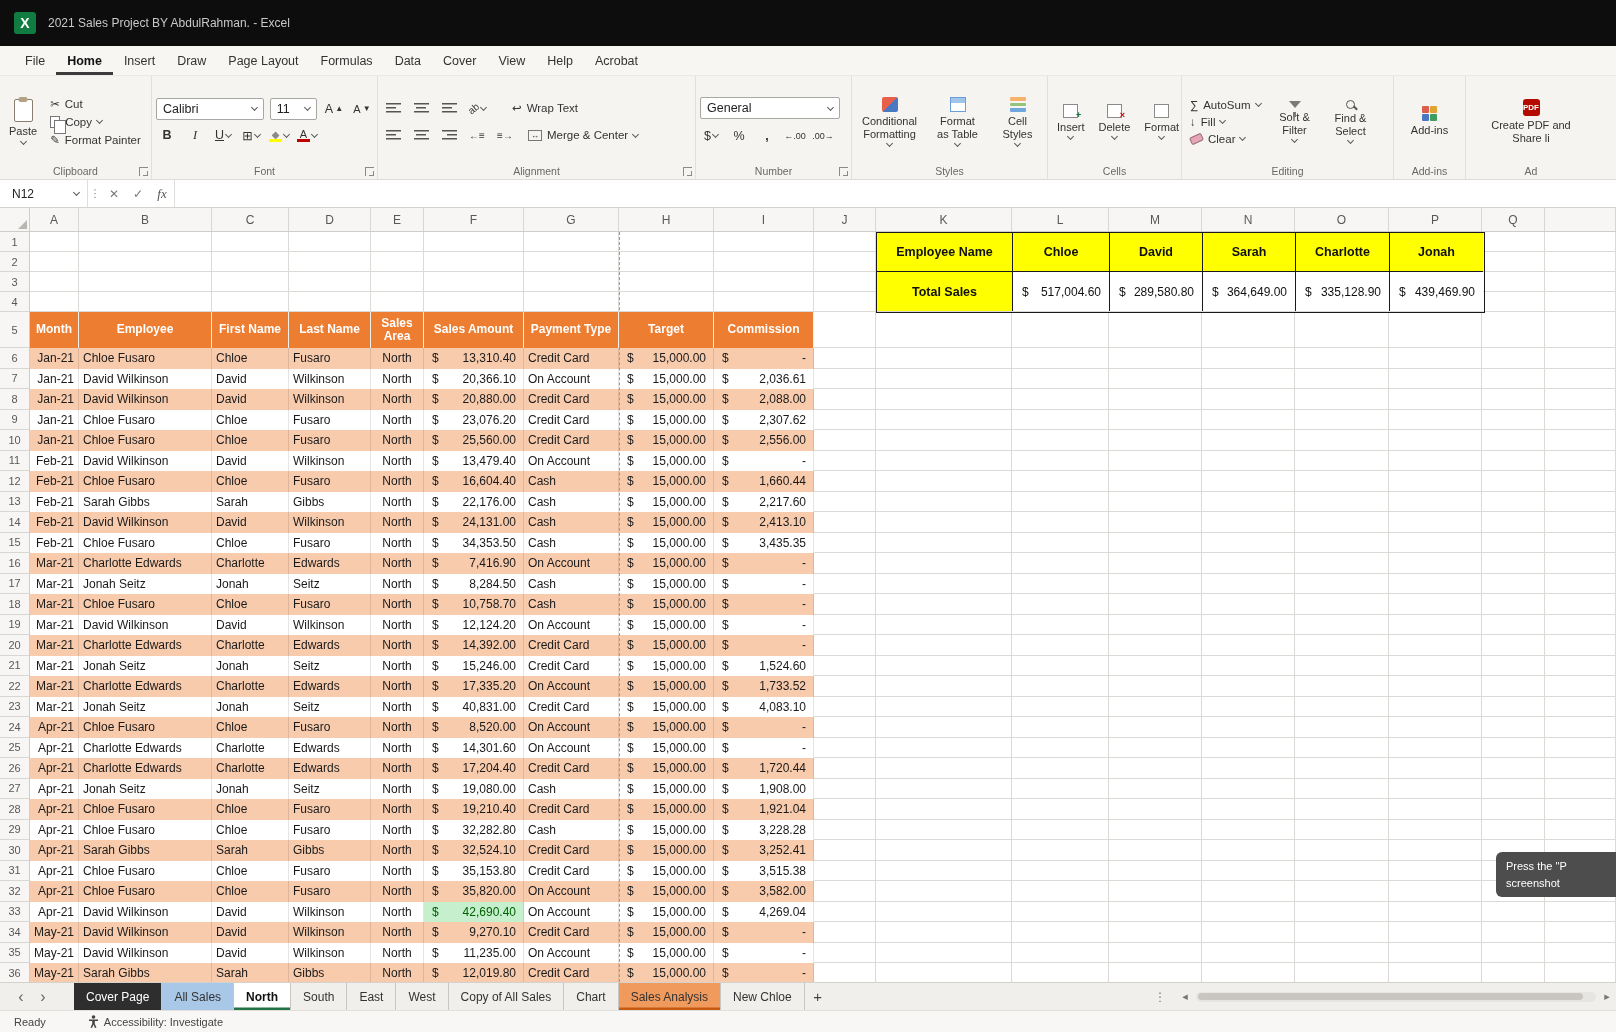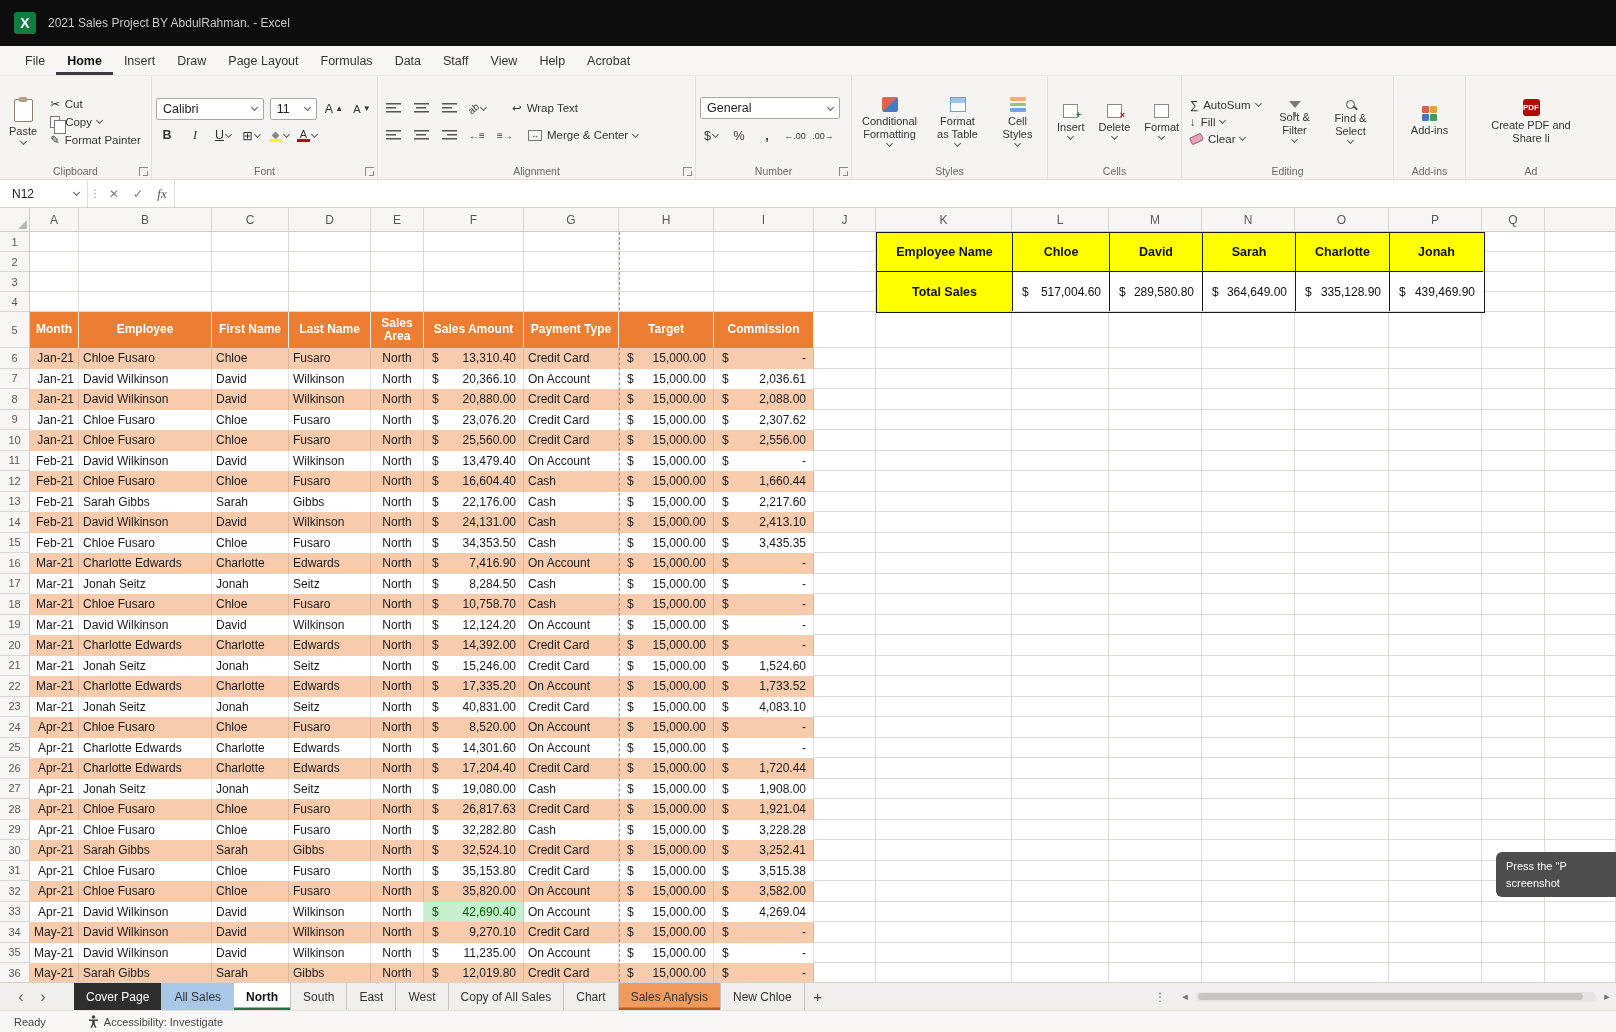--- a/index.html
+++ b/index.html
@@ -133,21 +133,21 @@
 </div>
 
 <div class="menubar" id="menu-tabs">
     <div class="mtab">File</div>
     <div class="mtab active">Home</div>
     <div class="mtab">Insert</div>
     <div class="mtab">Draw</div>
     <div class="mtab">Page Layout</div>
     <div class="mtab">Formulas</div>
     <div class="mtab">Data</div>
-    <div class="mtab">Staff</div>
+    <div class="mtab">Cover</div>
     <div class="mtab">View</div>
     <div class="mtab">Help</div>
     <div class="mtab">Acrobat</div>
   </div>
 
 <div class="ribbon">
 
   <div class="rgroup" style="width:152px">
     <div class="rg-body">
       <div class="rbtn-big">
@@ -1631,21 +1631,21 @@
           </div>
         </div>
         <div class="trow band" style="top: 567px; height: 20.5px; width: 784px;">
           <div class="tcell r" style="width: 49px;">Apr-21</div>
           <div class="tcell " style="width: 133px;">Chloe Fusaro</div>
           <div class="tcell " style="width: 77px;">Chloe</div>
           <div class="tcell " style="width: 82px;">Fusaro</div>
           <div class="tcell c" style="width: 53px;">North</div>
           <div class="tcell money" style="width: 100px;">
             <span class="cur">$</span>
-            <span class="val">26,817.63</span>
+            <span class="val">19,210.40</span>
           </div>
           <div class="tcell " style="width: 95px;">Credit Card</div>
           <div class="tcell money" style="width: 95px;">
             <span class="cur">$</span>
             <span class="val">15,000.00</span>
           </div>
           <div class="tcell money" style="width: 100px;">
             <span class="cur">$</span>
             <span class="val">1,921.04</span>
           </div>

